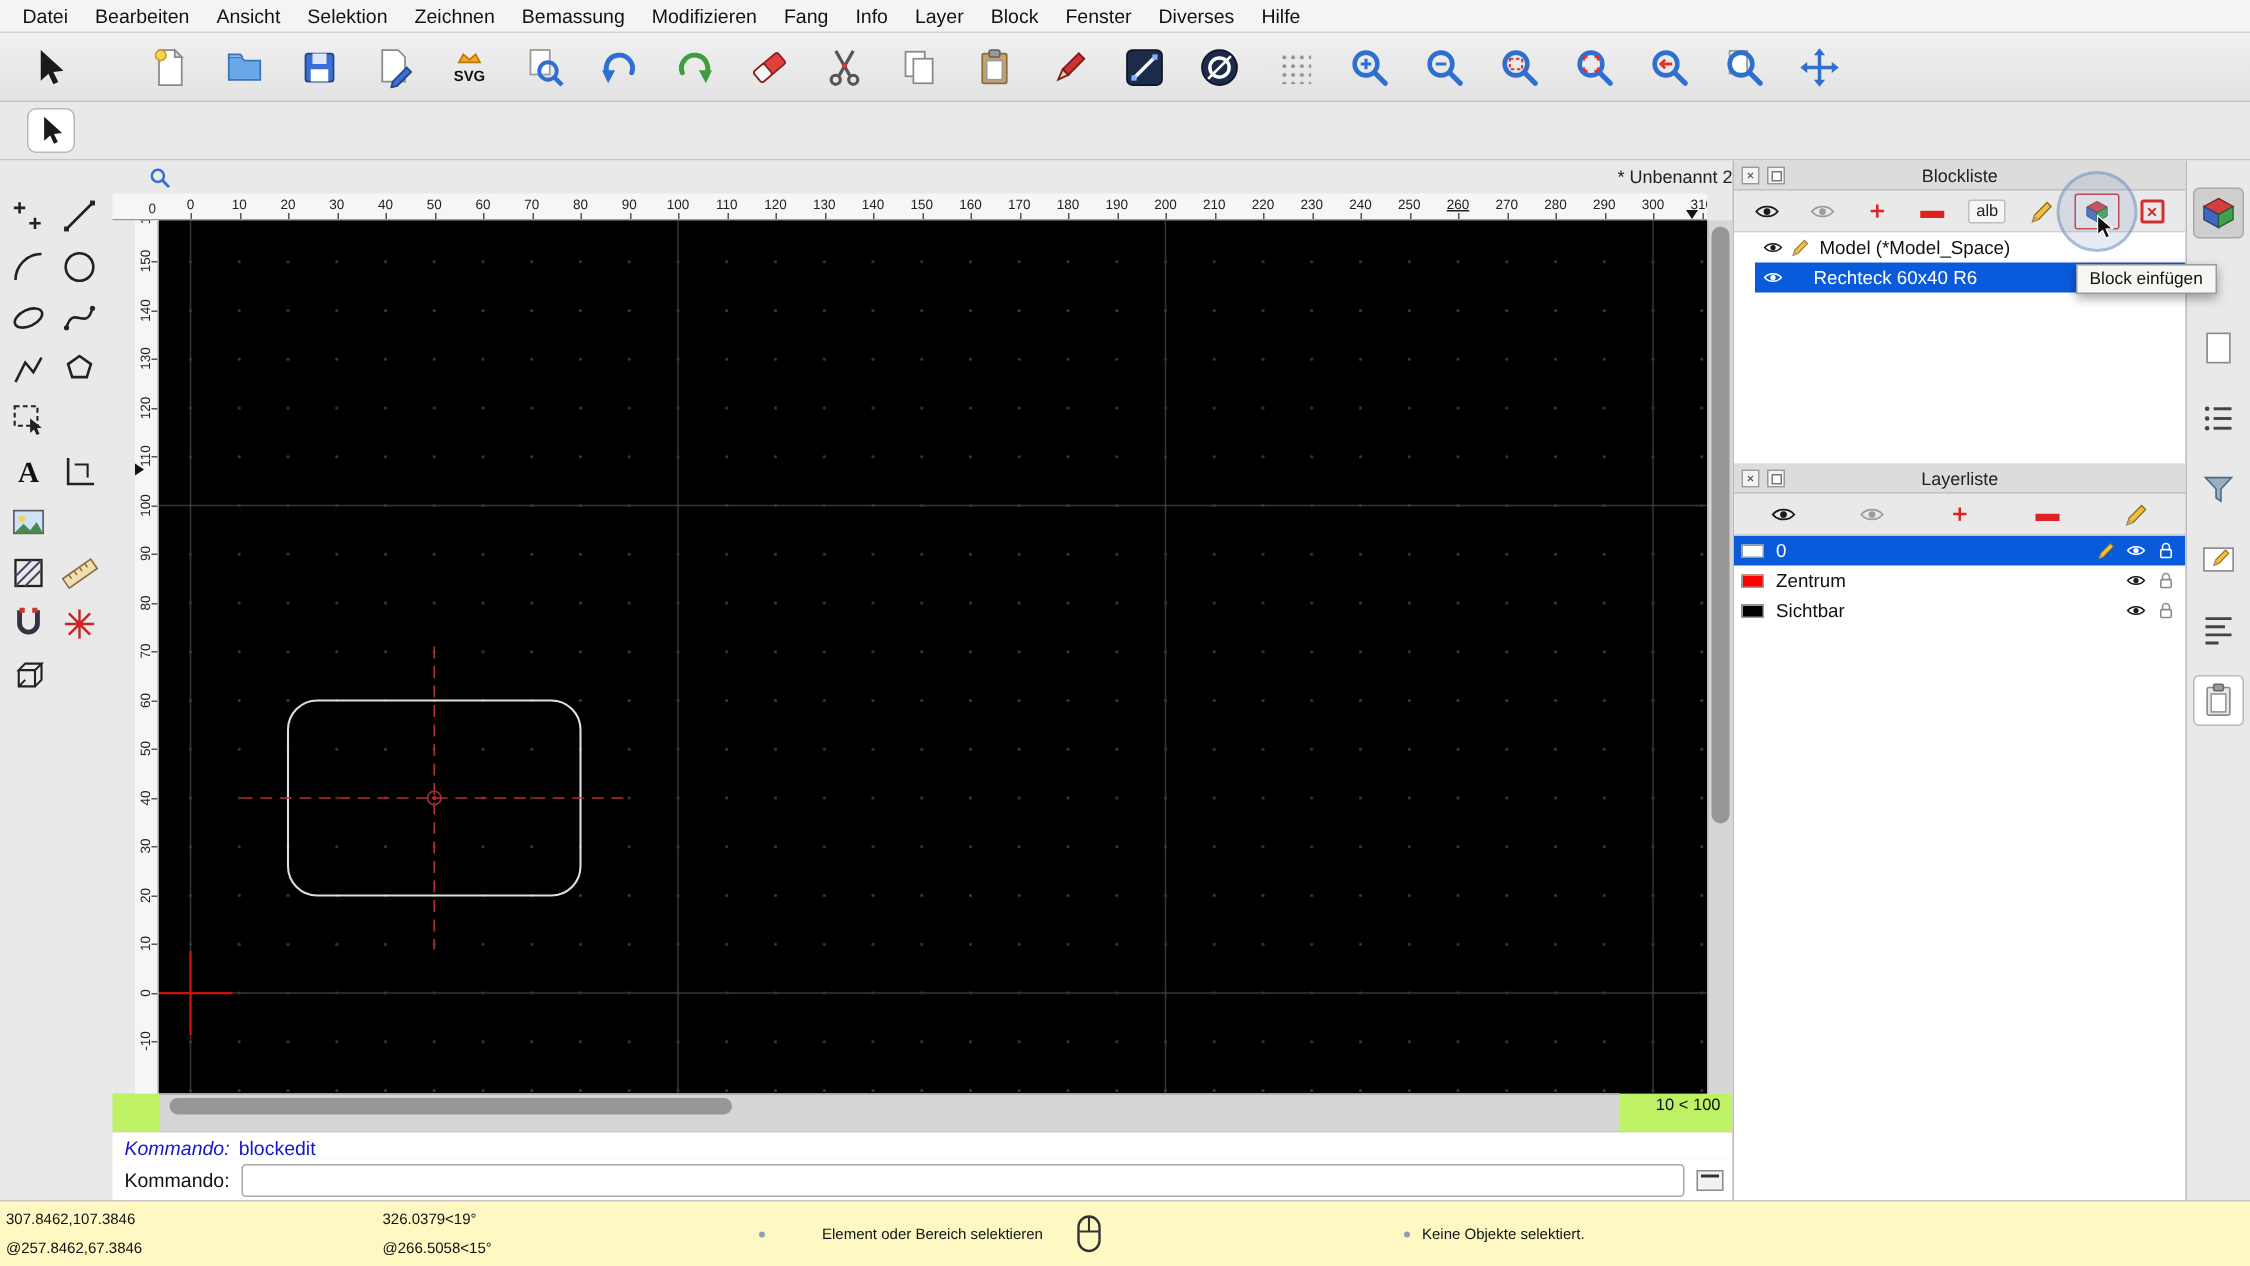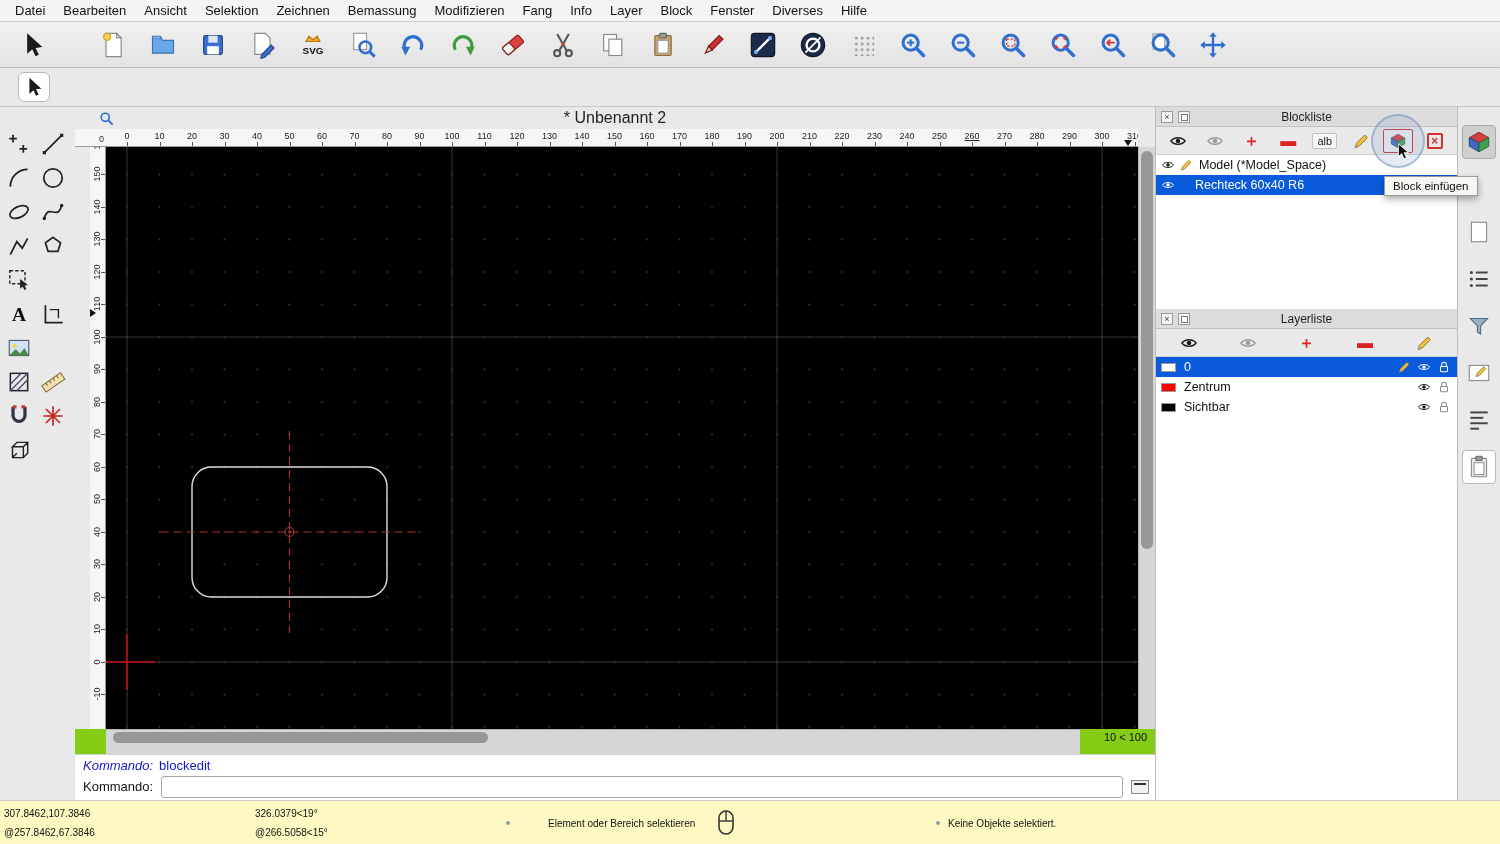--- a/index.html
+++ b/index.html
@@ -25,39 +25,39 @@
   .main{display:flex;height:693px;}
 
   
   .left-tools{width:75px;background:#e9e9e9;padding-top:20px;flex:0 0 auto;}
   .prow{display:flex;padding-left:2px;}
   .pbtn2{width:34px;height:34px;display:flex;align-items:center;justify-content:center;}
   .pbtn2 svg{width:26px;height:26px;}
 
   
   .center{width:1080px;display:flex;flex-direction:column;background:#e9e9e9;flex:0 0 auto;}
-  .doc-title{height:24px;position:relative;display:flex;align-items:center;justify-content:center;font-size:16px;color:#222;}
+  .doc-title{height:24px;position:relative;display:flex;align-items:center;justify-content:flex-end;font-size:12px;color:#222;}
   .doc-title .mini-mag{position:absolute;left:24px;top:4px;width:15px;height:15px;}
   .ruler-row{display:flex;height:20px;}
   .ruler-corner{width:31px;font-size:9px;color:#333;text-align:right;padding:5px 2px 0 0;background:#f6f6f6;border-bottom:1px solid #9a9a9a;}
   .ruler-top{width:1032px;position:relative;background:#f6f6f6;border-bottom:1px solid #9a9a9a;overflow:hidden;}
   .ruler-sp{width:17px;background:#e9e9e9;}
   .htick{position:absolute;top:2px;transform:translateX(-50%);font-size:9px;color:#222;}
   .htmark{position:absolute;bottom:0;width:1px;height:4px;background:#555;}
   .ptr-x{position:absolute;bottom:0;width:0;height:0;border-left:4px solid transparent;border-right:4px solid transparent;border-top:6px solid #111;}
   .canvas-row{display:flex;height:582px;}
   .gutter{width:15px;background:#e9e9e9;}
   .ruler-left{width:16px;position:relative;background:#f6f6f6;border-right:1px solid #9a9a9a;overflow:hidden;}
   .vtick{position:absolute;left:-2px;width:18px;height:12px;line-height:12px;text-align:center;font-size:9px;color:#222;transform:rotate(-90deg);}
   .vtmark{position:absolute;right:0;width:4px;height:1px;background:#555;}
   .ptr-y{position:absolute;left:0;width:0;height:0;border-top:4px solid transparent;border-bottom:4px solid transparent;border-left:6px solid #111;}
   .canvas-wrap{width:1032px;height:582px;position:relative;background:#000;}
   .vscroll{width:17px;background:#d6d6d6;border-left:1px solid #b5b5b5;position:relative;}
   .vthumb{position:absolute;left:2px;right:2px;top:4px;height:398px;background:#979797;border-radius:7px;}
-  .hscroll-row{display:flex;height:28px;background:#84cc16;}
+  .hscroll-row{display:flex;height:28px;background:#bef264;}
   .hsp{width:31px;}
   .htrack{width:974px;background:#d6d6d6;border-top:1px solid #b5b5b5;position:relative;}
   .hthumb{position:absolute;left:7px;top:2px;width:375px;height:11px;background:#979797;border-radius:6px;}
   .grid-status{width:75px;font-size:11px;color:#111;text-align:right;padding:2px 8px 0 0;}
   .cmd-history{height:21px;background:#fff;border-top:1px solid #cfcfcf;padding:3px 0 0 8px;font-size:13px;color:#1616c8;}
   .cmd-history .lab{font-style:italic;margin-right:6px;}
   .cmd-row{height:30px;background:#fff;display:flex;align-items:center;padding:0 6px 0 8px;}
   .cmd-row .plab{font-size:13px;color:#111;margin-right:8px;}
   .cmd-input{flex:1;height:22px;border:1px solid #a8a8a8;border-radius:3px;background:#fff;font-family:"Liberation Sans",sans-serif;font-size:13px;padding:0 6px;outline:none;}
   .cmd-btn{width:18px;height:14px;border:1px solid #8a8a8a;background:#f2f2f2;margin-left:8px;position:relative;}
@@ -73,21 +73,21 @@
   .ptbtn{width:30px;height:24px;display:flex;align-items:center;justify-content:center;position:relative;}
   .ptbtn svg{width:18px;height:18px;}
   .redtext{color:#d22;font-weight:bold;font-size:16px;line-height:16px;}
   .alb{font-size:11px;color:#222;border:1px solid #c0c0c0;background:#f6f6f6;padding:1px 4px;border-radius:2px;}
   .xbox{width:16px;height:16px;border:2px solid #d23030;color:#d23030;font-weight:bold;font-size:12px;line-height:12px;text-align:center;border-radius:2px;}
   .insert-btn{border:1px solid #cc3333;background:#f1f1f1;border-radius:2px;}
   .hover-ring{position:absolute;left:50%;top:50%;transform:translate(-50%,-50%);width:54px;height:54px;border-radius:50%;background:rgba(140,165,200,.22);border:2px solid rgba(110,140,185,.5);pointer-events:none;z-index:5;}
   .tooltip{position:absolute;left:0px;top:46px;background:#f6f6f2;border:1px solid #9a9a9a;box-shadow:0 3px 7px rgba(0,0,0,.35);font-size:11.5px;padding:3px 8px;white-space:nowrap;z-index:60;color:#111;}
   .cursor{position:absolute;left:11px;top:13px;z-index:70;pointer-events:none;}
   .list{background:#fff;overflow:hidden;}
-  .block-list{height:154px;}
+  .block-list{height:154px;padding-left:14px;}
   .layer-list{flex:1;}
   .brow,.lrow{height:20px;display:flex;align-items:center;font-size:12.5px;padding-left:5px;color:#111;}
   .brow.selected,.lrow.selected{background:#0a5bdc;color:#fff;}
   .ic{width:14px;height:14px;flex:0 0 auto;}
   .icgap{width:14px;flex:0 0 auto;}
   .brow .ic{margin-right:4px;}
   .blabel,.llabel{margin-left:2px;white-space:nowrap;}
   .swatch{width:15px;height:9px;border:1px solid #9a9a9a;margin-right:6px;flex:0 0 auto;}
   .rowicons{margin-left:auto;display:flex;gap:6px;padding-right:6px;}
   .ic-eye{color:#1a1a1a;}

